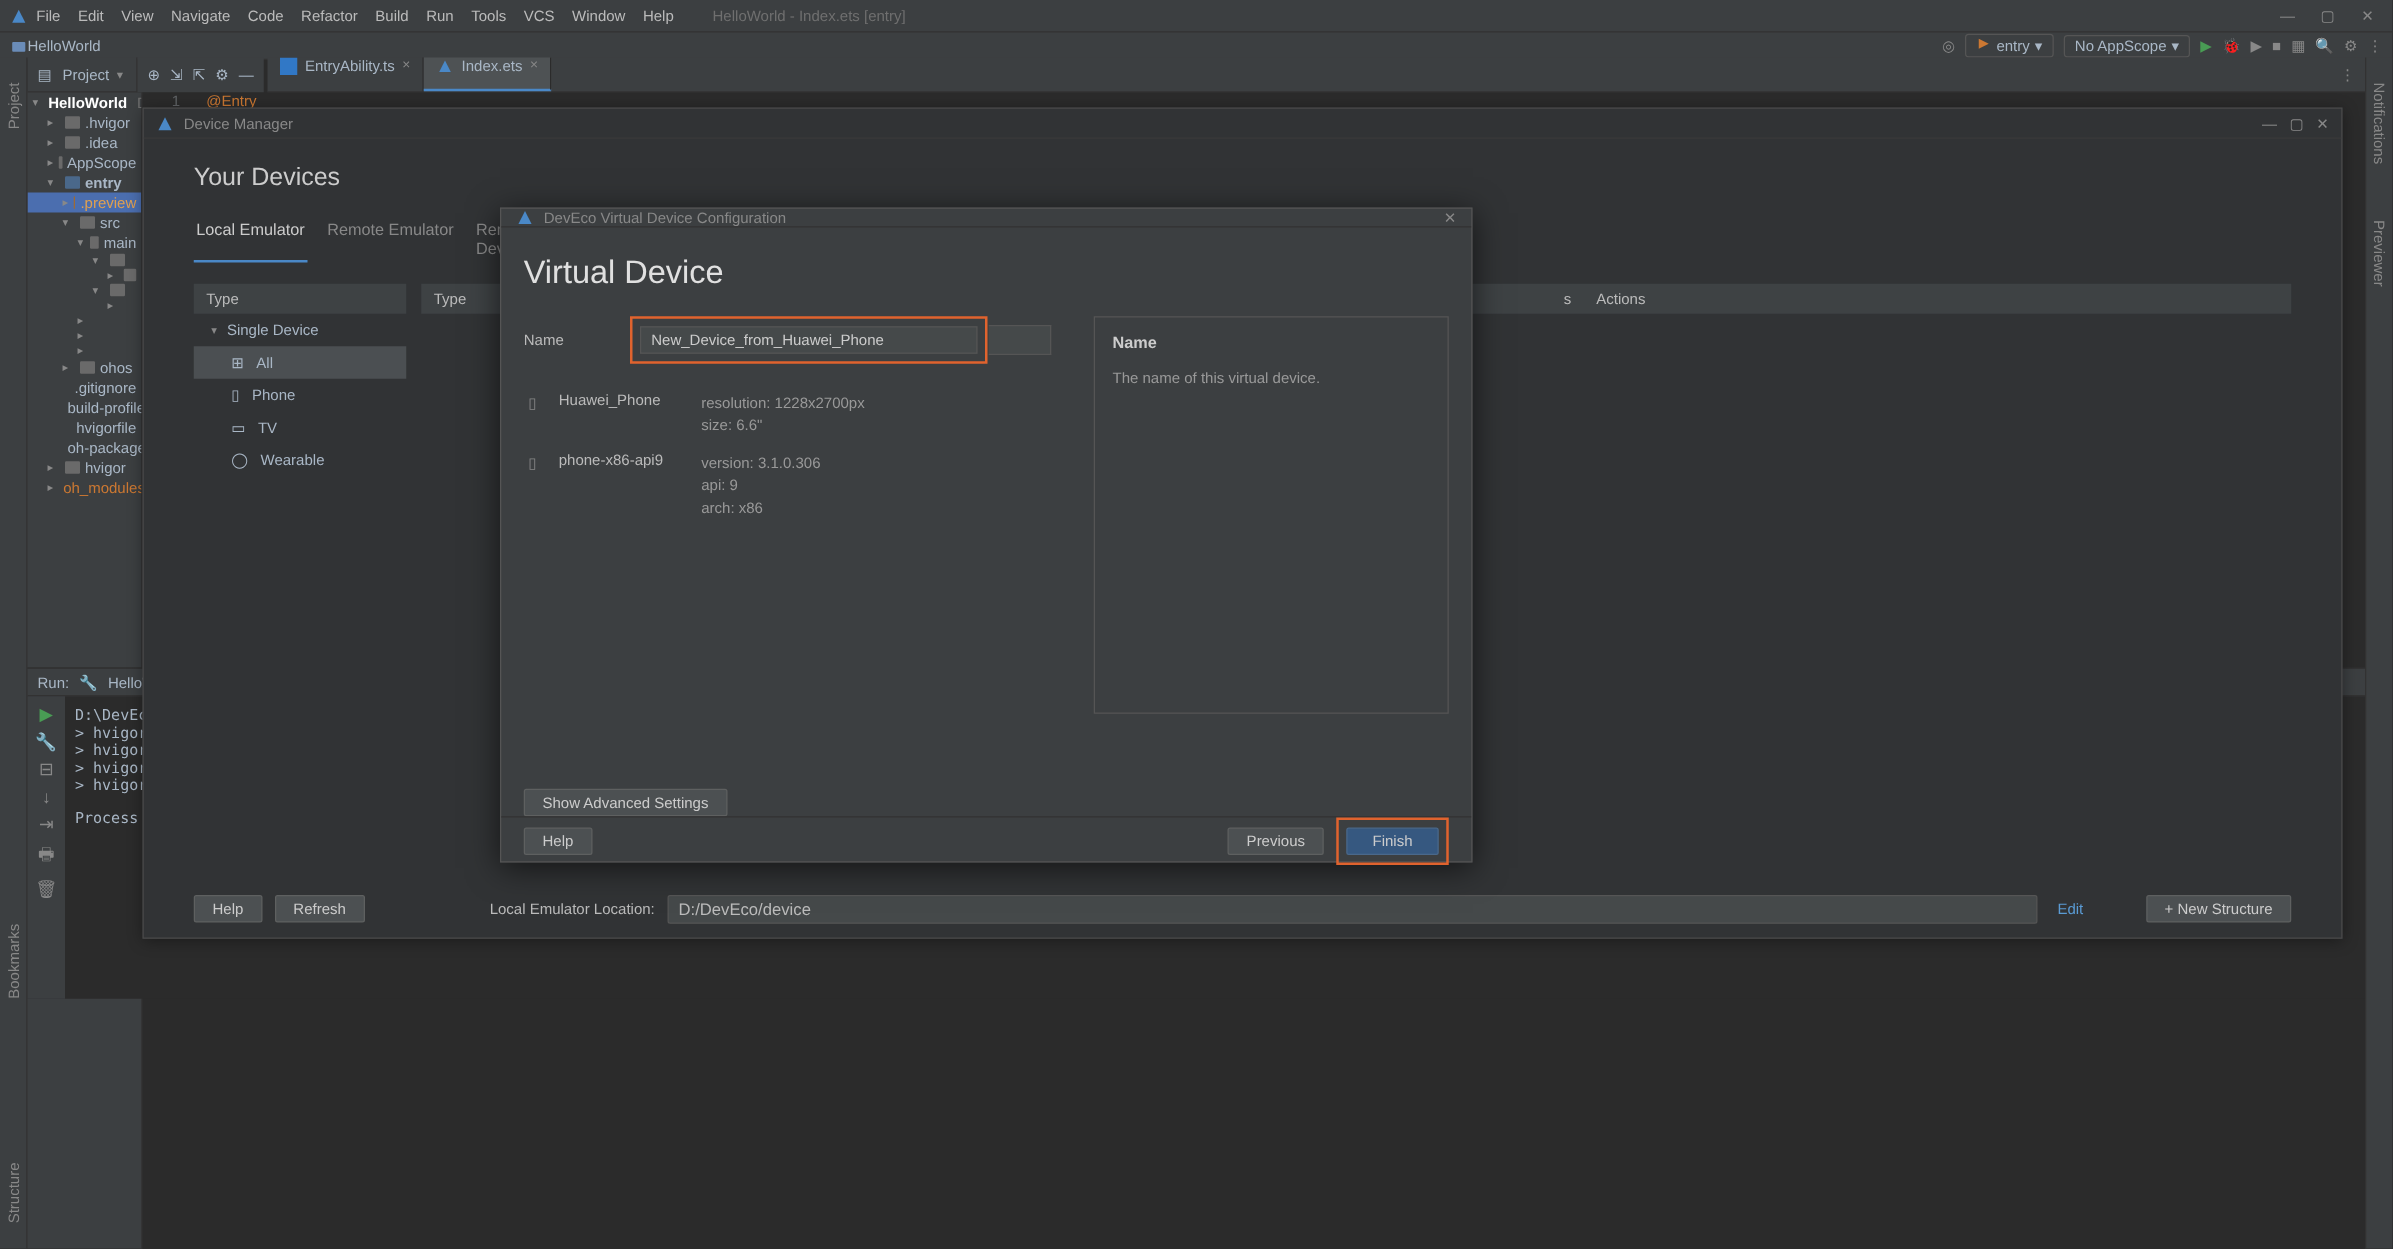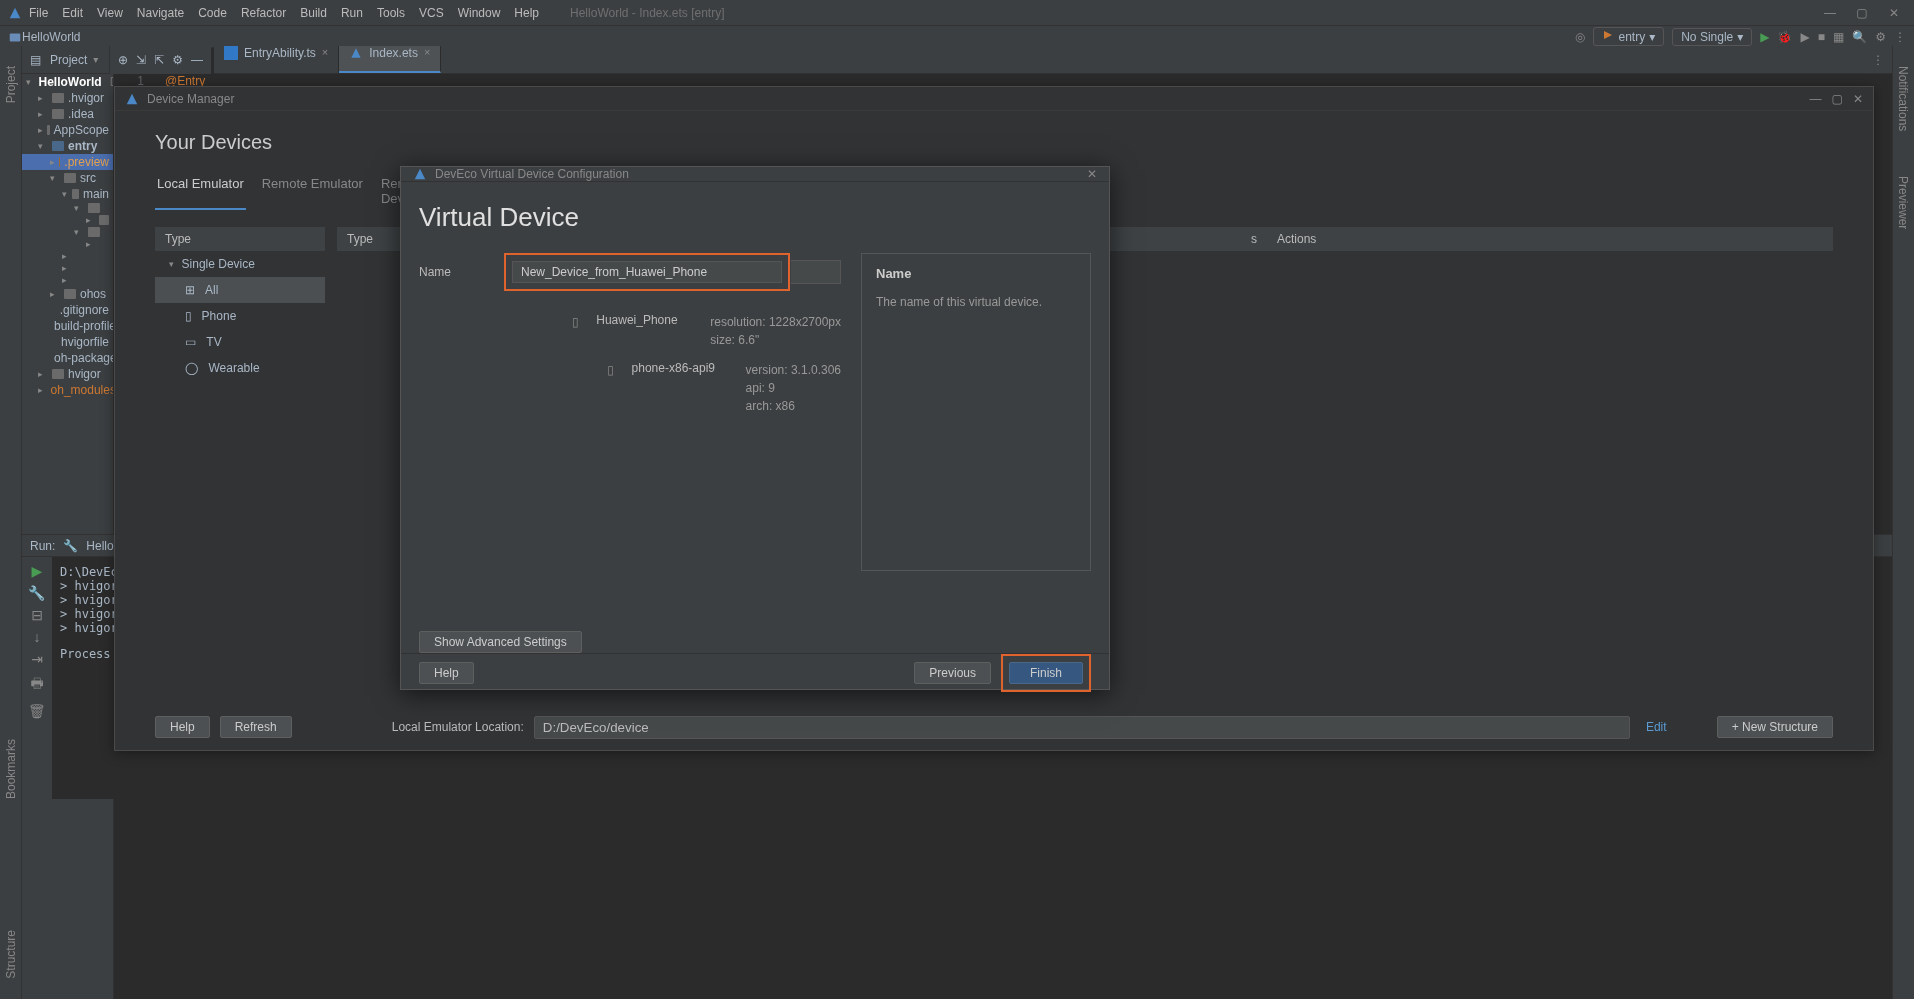--- a/index.html
+++ b/index.html
@@ -144,21 +144,21 @@
 .btn { background:#4c5052; border:1px solid #5e6060; color:#ccc; padding:3px 14px; border-radius:2px; cursor:pointer; font-size:12px;}
 .btn-primary { background:#365880; border:1px solid #4a688a;}
 .dm-loc-label { color:#bbb; margin-left:90px;}
 .dm-loc-input { flex:1; background:#45494a; border:1px solid #555; color:#bbb; padding:3px 8px; border-radius:2px;}
 .dm-edit-link { color:#5a9bd4; cursor:pointer; margin-left:6px;}
 
 
 .vdc-dialog {
   position:absolute;
   left:400px; top:166px;
-  width:710px;
+  width:778px;
   height:524px;
   background:#3c3f41;
   border:1px solid #555;
   box-shadow:0 4px 24px rgba(0,0,0,0.6);
   display:flex;
   flex-direction:column;
 }
 .vdc-title { height:26px; display:flex; align-items:center; padding:0 12px; gap:8px; border-bottom:1px solid #323232;}
 .vdc-title .t { color:#888; font-size:12px;}
 .vdc-title .close { margin-left:auto; color:#888; cursor:pointer;}
@@ -167,21 +167,21 @@
 .vdc-row { display:flex; gap:20px;}
 .vdc-left { flex:1;}
 .vdc-right { width:284px; border:1px solid #555; padding:12px 14px; height:318px;}
 .vdc-right .nm { color:#ccc; font-size:13px; font-weight:600; margin-bottom:14px;}
 .vdc-right .desc { color:#999; font-size:12px;}
 .vdc-name-row { display:flex; align-items:center; margin-bottom:16px; gap:0;}
 .vdc-name-label { color:#bbb; width:85px;}
 .vdc-name-input-wrap { border:2px solid #e0632e; padding:6px; display:inline-block;}
 .vdc-name-input { background:#45494a; border:1px solid #555; color:#ccc; padding:3px 8px; width:270px; font-size:12px;}
 .vdc-name-extra { background:#45494a; border:1px solid #555; border-left:none; width:50px; height:24px; margin-left:1px;}
-.vdc-device-item { display:flex; padding:6px 0; gap:14px;justify-content:flex-end;}
+.vdc-device-item { display:flex; padding:6px 0; gap:14px;}
 .vdc-device-item .icon { width:14px; display:flex; align-items:flex-start; justify-content:center; color:#888; padding-top:2px;}
 .vdc-device-item .name { width:100px; color:#bbb; font-size:12px; padding-top:0px;}
 .vdc-device-item .specs { color:#999; font-size:12px; line-height:1.5;}
 .vdc-footer { height:56px; display:flex; align-items:center; padding:0 18px; gap:10px; border-top:1px solid #323232;}
 .vdc-footer .spacer { flex:1;}
 .vdc-adv-row { margin-top:20px;}
 .finish-highlight { border:2px solid #e0632e; padding:6px; display:inline-flex;}
 .phone-ico::before{content:"▯"; color:#888;}
 </style>
 </head>
@@ -225,21 +225,21 @@
     <div class="pill entry">
       <span>
         <svg width="12" height="12" viewBox="0 0 12 12">
             <polygon points="2,2 10,6 2,10" fill="#cc7832"></polygon>
           </svg>
       </span>
       <span>entry</span>
       <span class="dropdown-arrow">▾</span>
     </div>
     <div class="pill">
-      <span>No Single</span>
+      <span>No AppScope</span>
       <span class="dropdown-arrow">▾</span>
     </div>
     <span style="color:#499c54;">▶</span>
     <span style="color:#499c54;">🐞</span>
     <span style="color:#888;">▶</span>
     <span style="color:#888;">■</span>
     <span style="color:#888;">▦</span>
     <span style="color:#888;">🔍</span>
     <span style="color:#888;">⚙</span>
     <span style="color:#888;">⋮</span>

